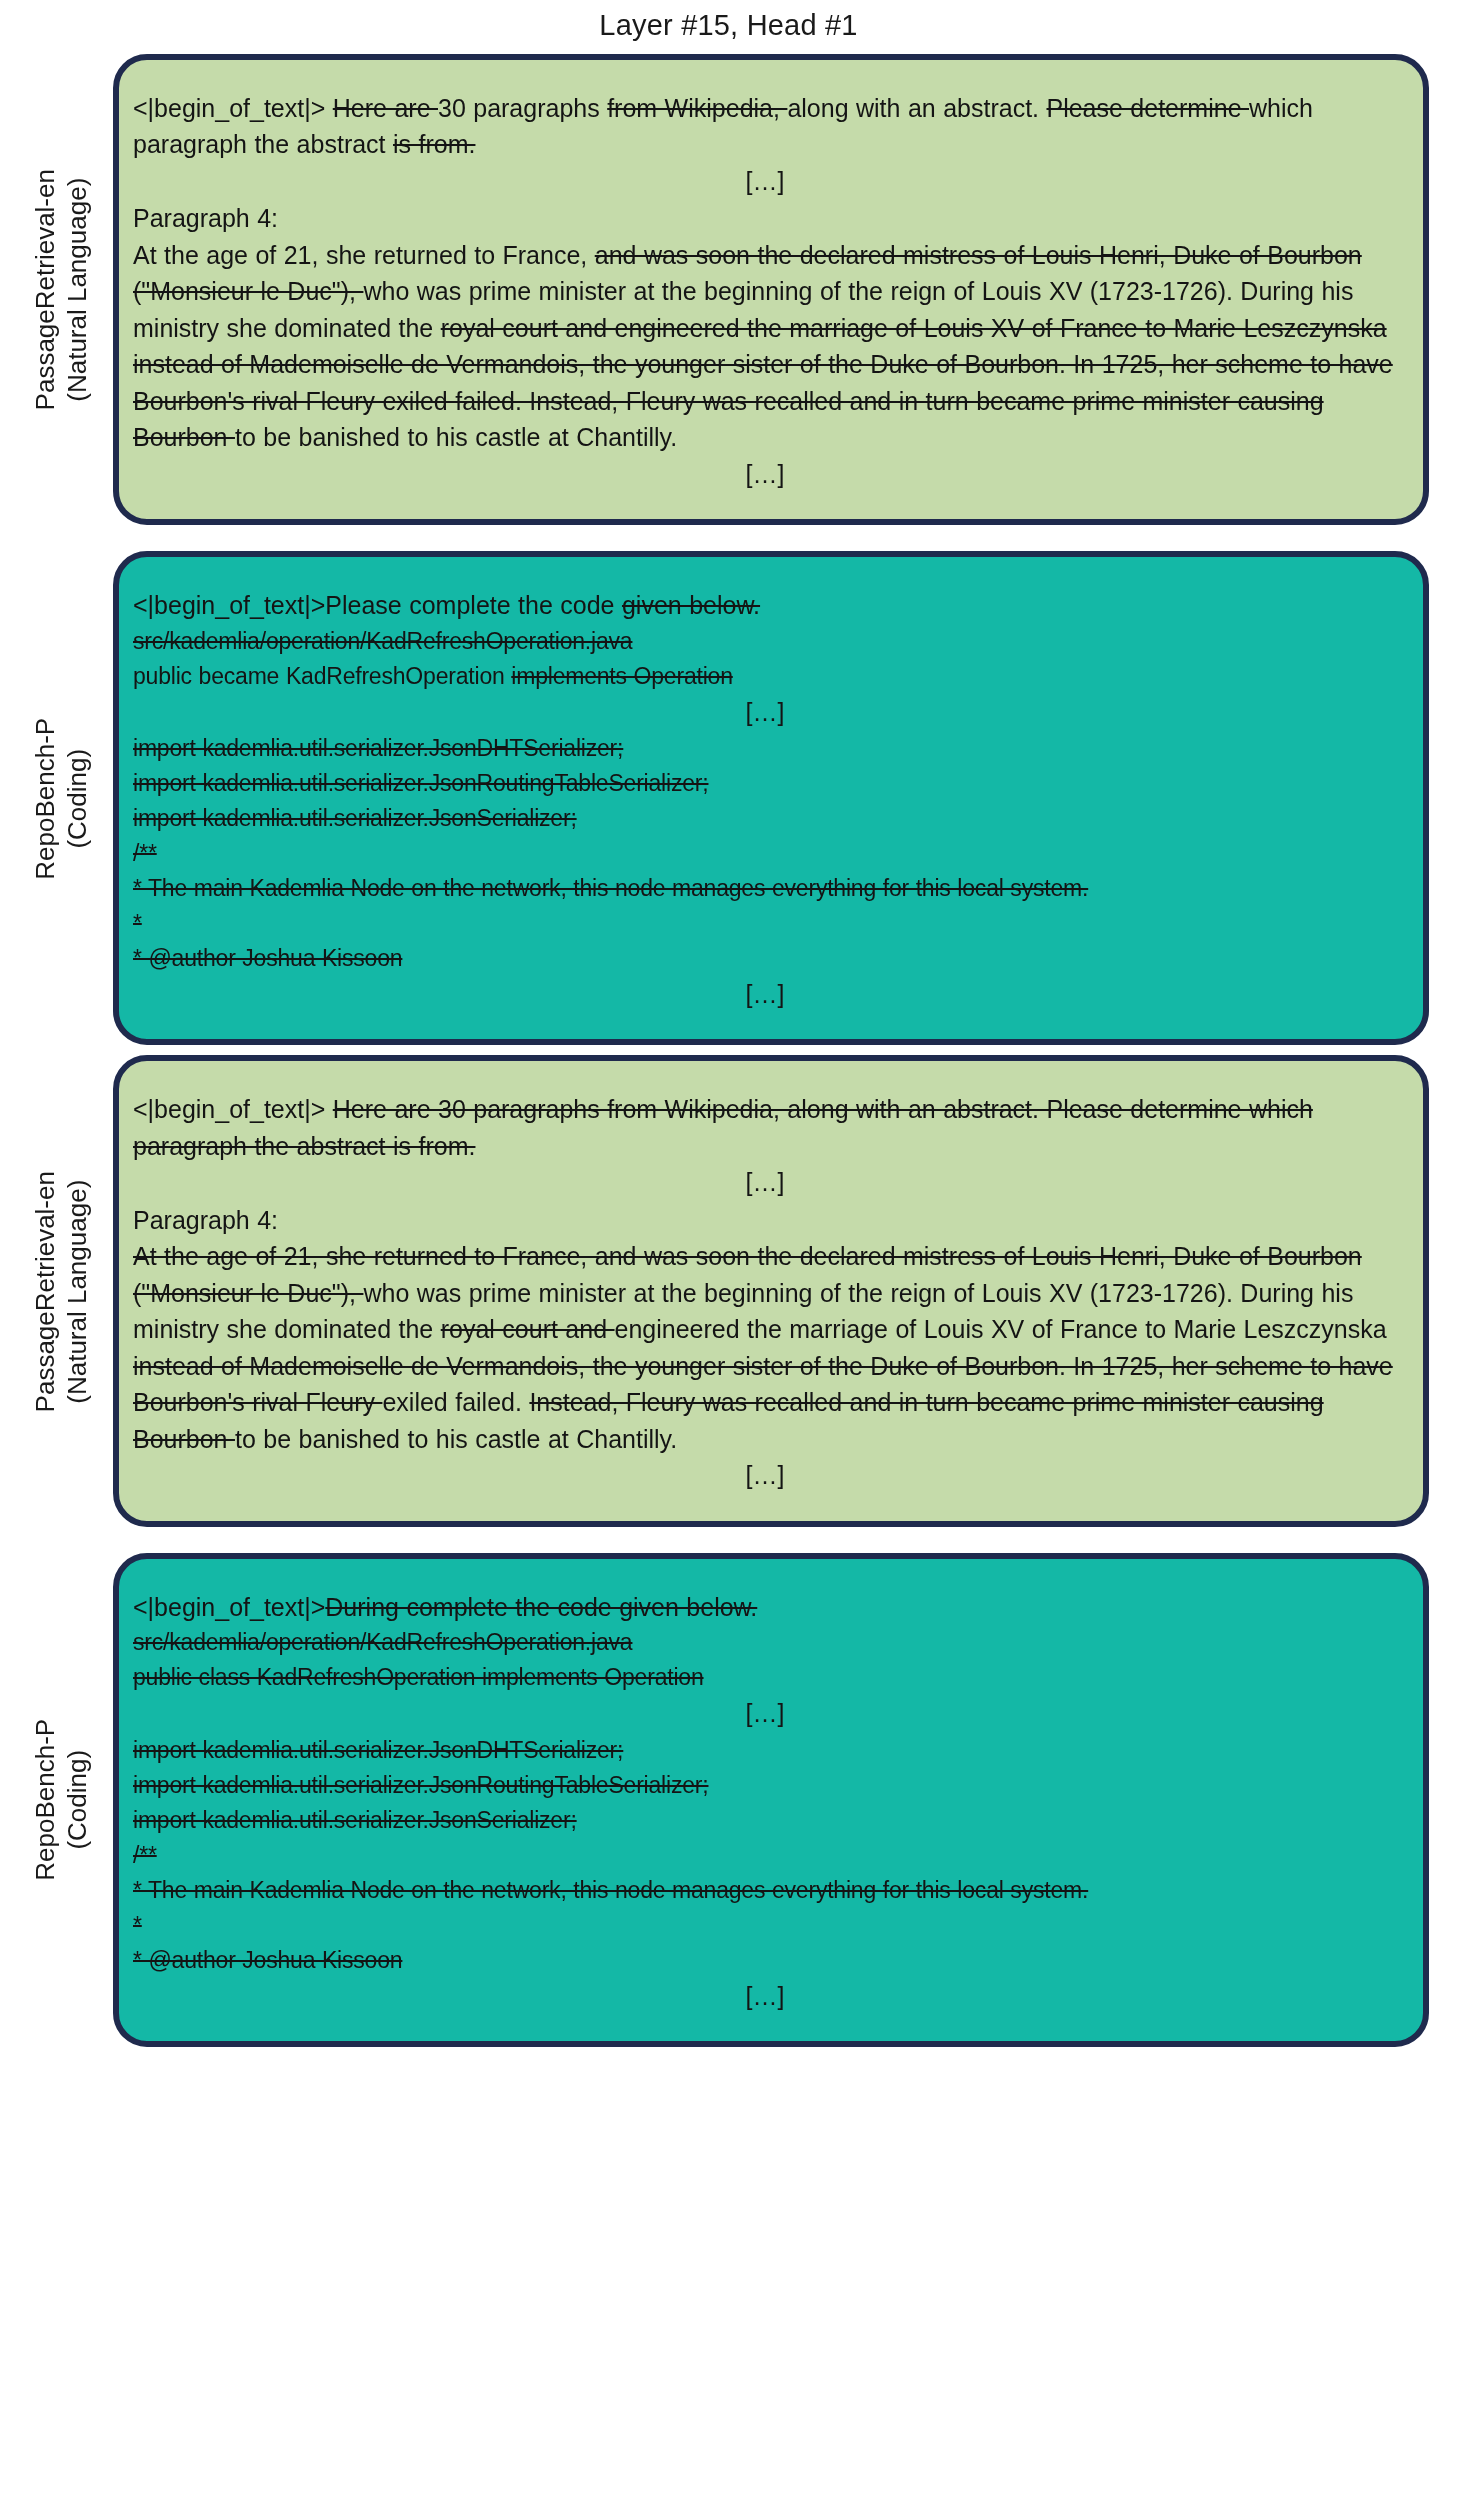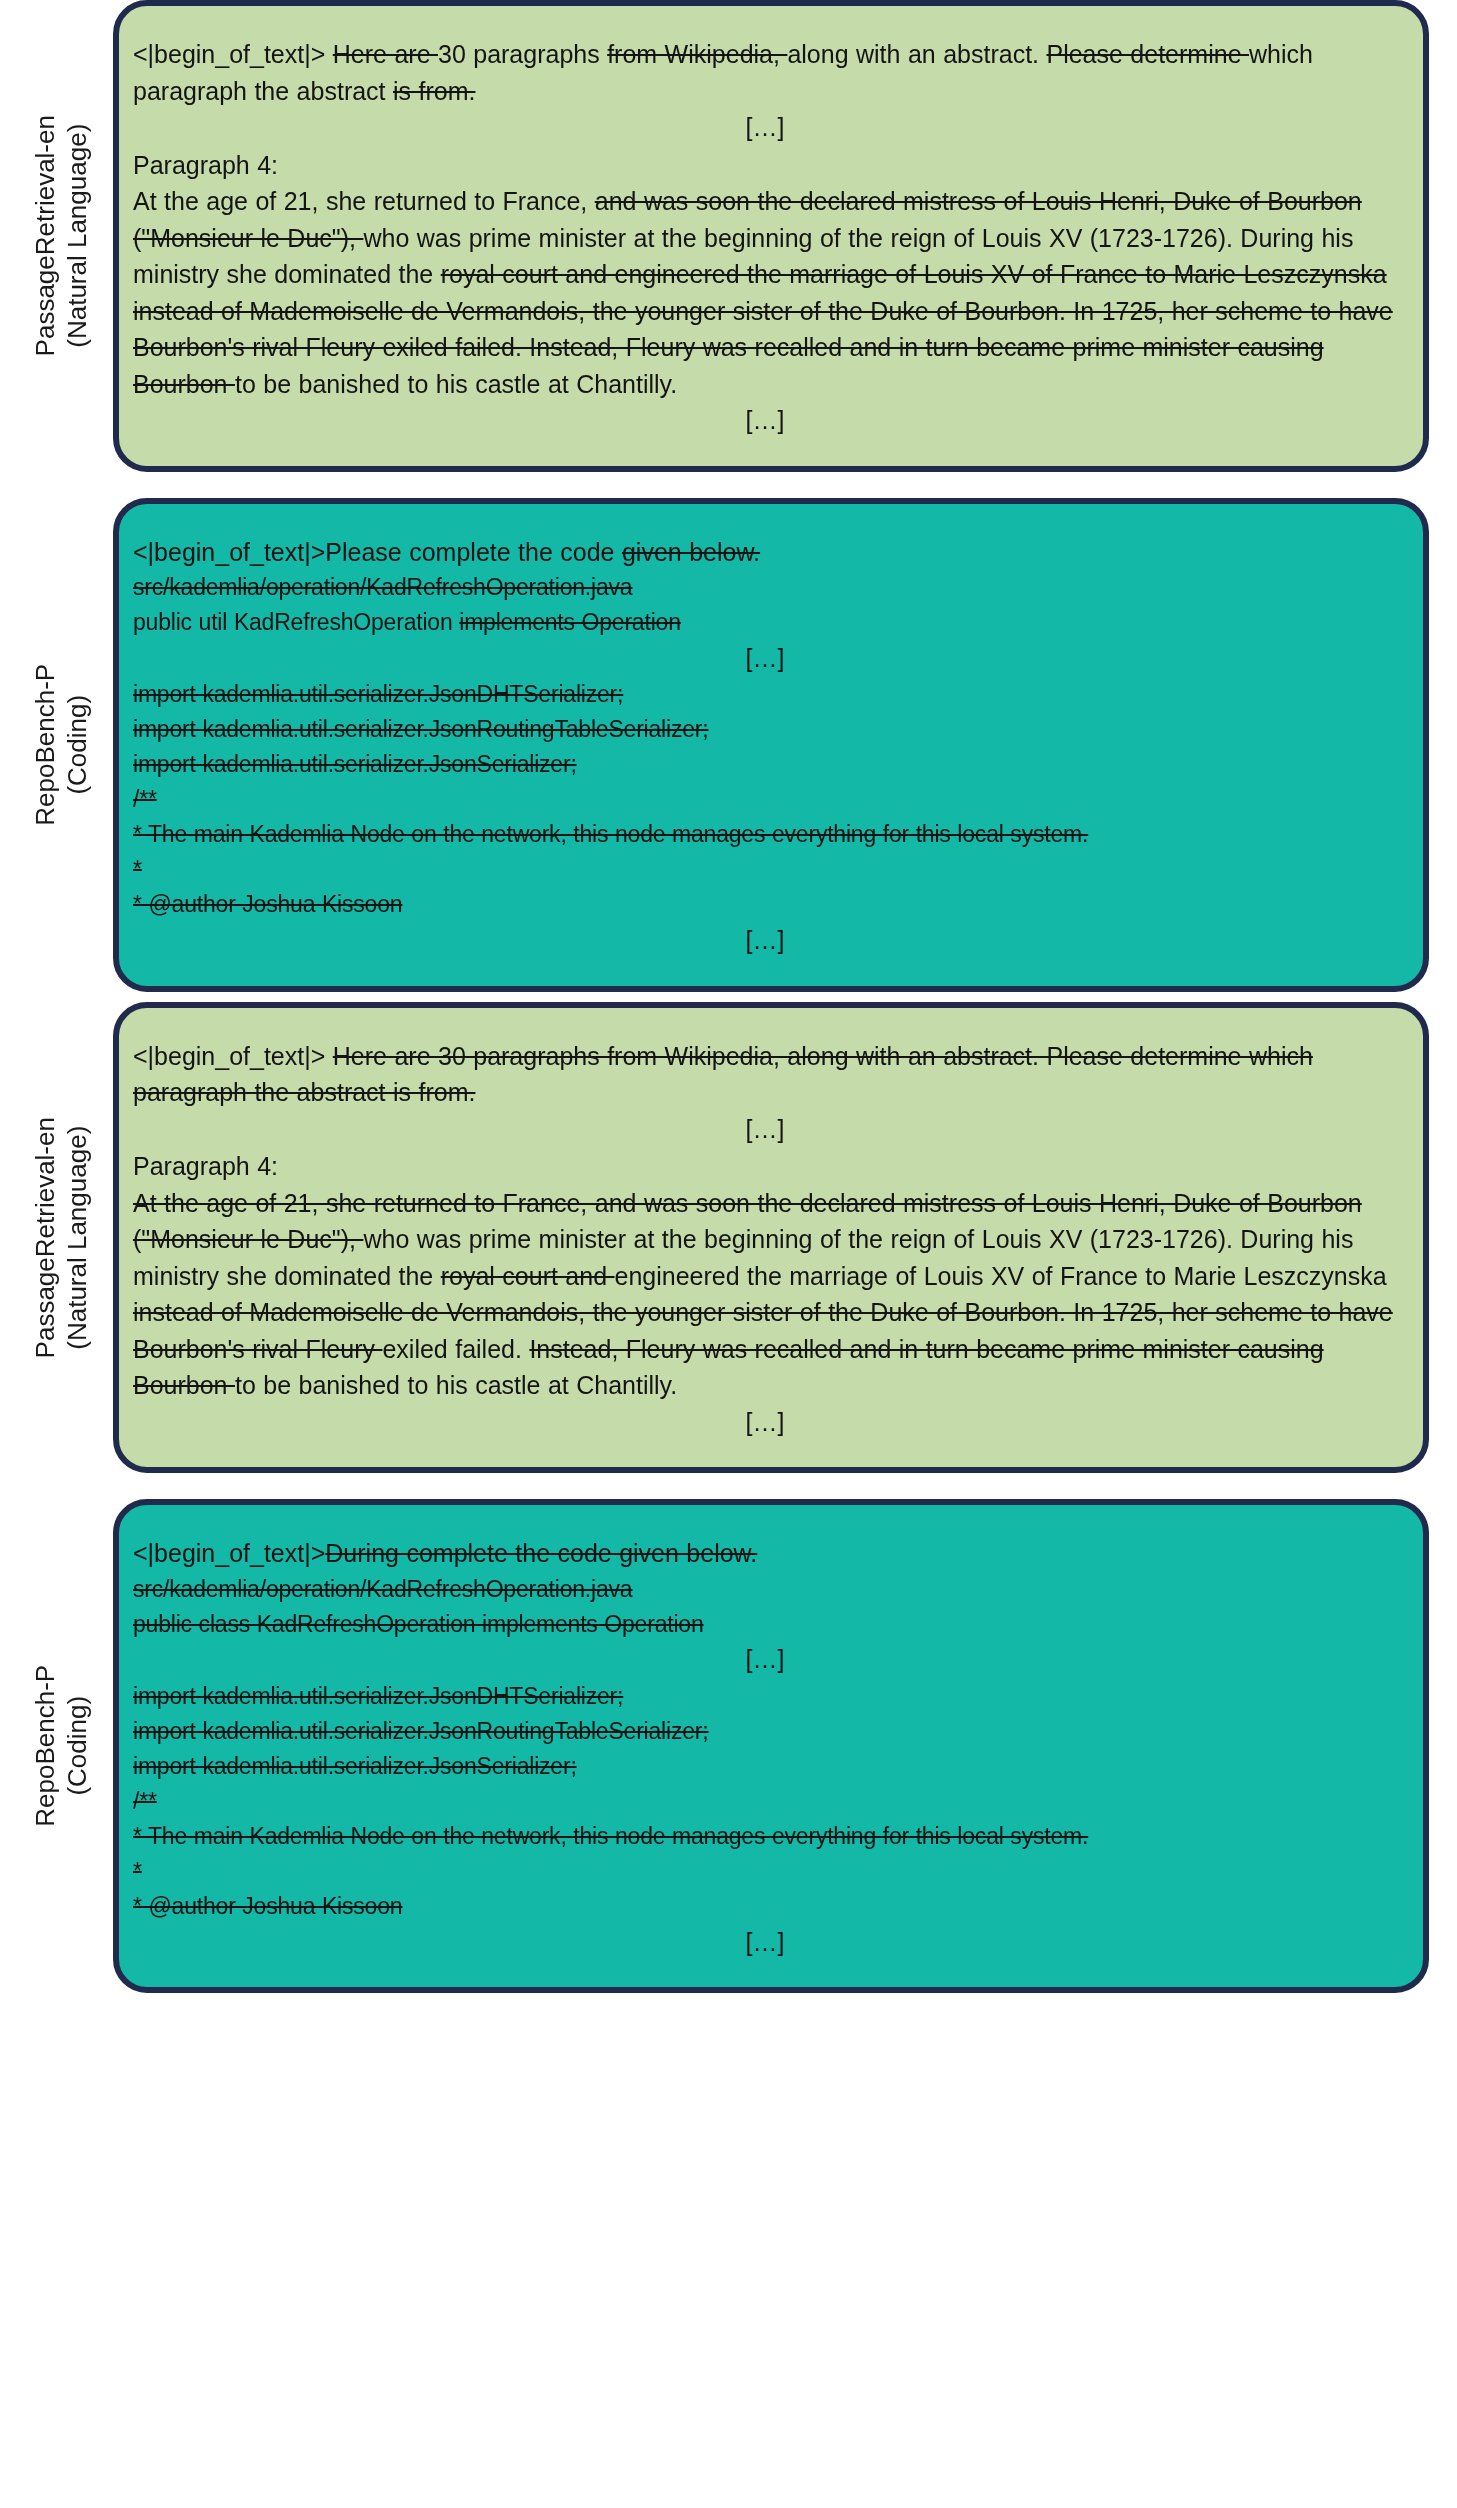--- a/index.html
+++ b/index.html
@@ -107,41 +107,42 @@
   }
 
   .spacer-sm { height: 10px; }
   .spacer-md { height: 26px; }
 </style>
 </head>
 <body>
 
 <div class="figure" id="figure-root">
     <div class="panel">
+      <div class="panel-title">Layer #15, Head #1</div>
       <div class="row">
         <div class="axis-label">
           <div class="axis-label-inner"><span>PassageRetrieval-en</span><span class="axis-line2">(Natural Language)</span></div>
         </div>
         <div class="bubble green">
           <div class="tline "><span class="tok">&lt;|begin_of_text|&gt; </span><span class="tok struck">Here are </span><span class="tok">30 paragraphs </span><span class="tok struck">from Wikipedia, </span><span class="tok">along with an abstract. </span><span class="tok struck">Please determine </span><span class="tok">which paragraph the abstract </span><span class="tok struck">is from.</span></div>
           <div class="ellipsis">[…]</div>
           <div class="tline "><span class="tok">Paragraph 4: </span></div>
           <div class="tline italic"><span class="tok">At the age of 21, she returned to France, </span><span class="tok struck">and was soon the declared mistress of Louis Henri, Duke of Bourbon ("Monsieur le Duc"), </span><span class="tok">who was prime minister at the beginning of the reign of Louis XV (1723-1726). During his ministry she dominated the </span><span class="tok struck">royal court and engineered the marriage of Louis XV of France to Marie Leszczynska instead of Mademoiselle de Vermandois, the younger sister of the Duke of Bourbon. In 1725, her scheme to have Bourbon's rival Fleury exiled failed. Instead, Fleury was recalled and in turn became prime minister causing Bourbon </span><span class="tok">to be banished to his castle at Chantilly.</span></div>
           <div class="ellipsis">[…]</div>
         </div>
       </div>
       <div class="spacer-md"></div>
       <div class="row">
         <div class="axis-label">
           <div class="axis-label-inner"><span>RepoBench-P</span><span class="axis-line2">(Coding)</span></div>
         </div>
         <div class="bubble orange">
           <div class="tline "><span class="tok">&lt;|begin_of_text|&gt;Please complete the code </span><span class="tok struck">given below.</span></div>
           <div class="tline mono"><span class="tok struck">src/kademlia/operation/KadRefreshOperation.java</span></div>
-          <div class="tline mono"><span class="tok">public util KadRefreshOperation </span><span class="tok struck">implements Operation</span></div>
+          <div class="tline mono"><span class="tok">public became KadRefreshOperation </span><span class="tok struck">implements Operation</span></div>
           <div class="ellipsis">[…]</div>
           <div class="tline mono"><span class="tok struck">import kademlia.util.serializer.JsonDHTSerializer;</span></div>
           <div class="tline mono"><span class="tok struck">import kademlia.util.serializer.JsonRoutingTableSerializer;</span></div>
           <div class="tline mono"><span class="tok struck">import kademlia.util.serializer.JsonSerializer;</span></div>
           <div class="tline mono"><span class="tok struck">/**</span></div>
           <div class="tline mono"><span class="tok struck"> * The main Kademlia Node on the network, this node manages everything for this local system.</span></div>
           <div class="tline mono"><span class="tok struck"> *</span></div>
           <div class="tline mono"><span class="tok struck"> * @author Joshua Kissoon</span></div>
           <div class="ellipsis">[…]</div>
         </div>

